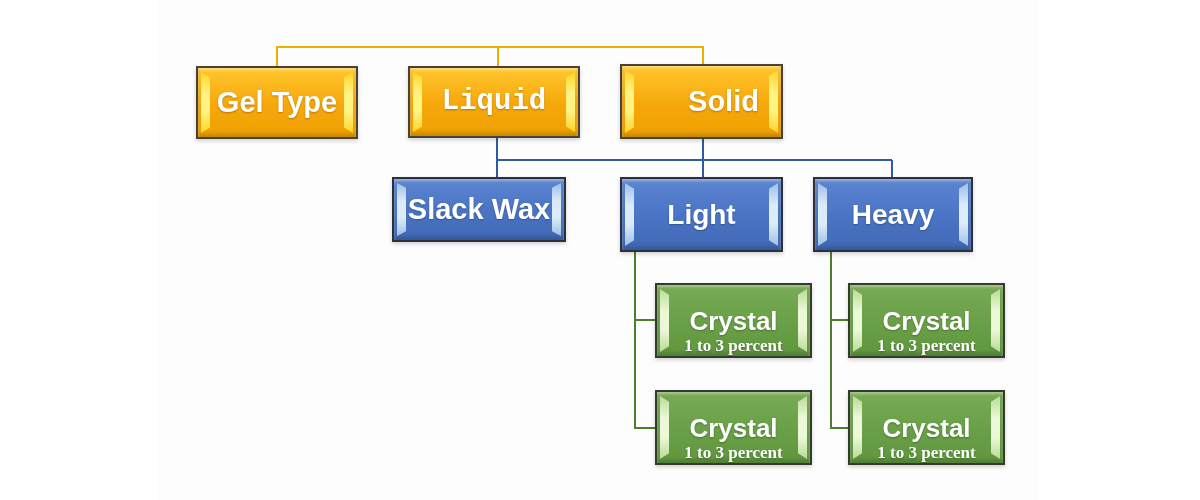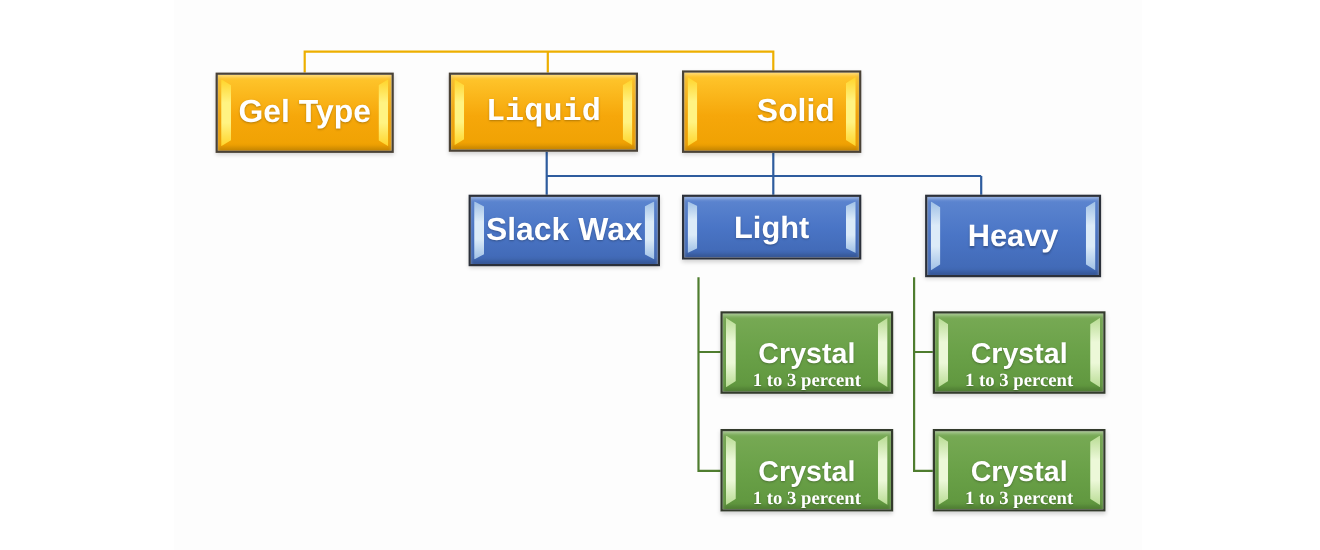--- a/index.html
+++ b/index.html
@@ -106,29 +106,29 @@
   </div>
 
   <div class="node node--yellow" style="left:408px; top:66px; width:172px; height:72px;font-family:Liberation Mono, monospace;">
     <span class="node__label--lg">Liquid</span>
   </div>
 
   <div class="node node--yellow" style="left:620px; top:64px; width:163px; height:75px;padding-left:44px;">
     <span class="node__label--lg">Solid</span>
   </div>
 
-  <div class="node node--blue" style="left:426px; top:177px; width:174px; height:65px;">
+  <div class="node node--blue" style="left:392px; top:177px; width:174px; height:65px;">
     <span class="node__label--lg">Slack Wax</span>
   </div>
 
-  <div class="node node--blue" style="left:620px; top:177px; width:163px; height:59px;">
+  <div class="node node--blue" style="left:620px; top:177px; width:163px; height:75px;">
     <span class="node__label--md">Light</span>
   </div>
 
-  <div class="node node--blue" style="left:813px; top:177px; width:160px; height:75px;margin-left:28px;">
+  <div class="node node--blue" style="left:813px; top:177px; width:160px; height:75px;">
     <span class="node__label--md">Heavy</span>
   </div>
 
   <div class="node node--green" style="left:655px; top:283px; width:157px; height:75px;">
     <span class="node__label--green">Crystal</span>
     <span class="node__sublabel">1 to 3 percent</span>
   </div>
 
   <div class="node node--green" style="left:848px; top:283px; width:157px; height:75px;">
     <span class="node__label--green">Crystal</span>

